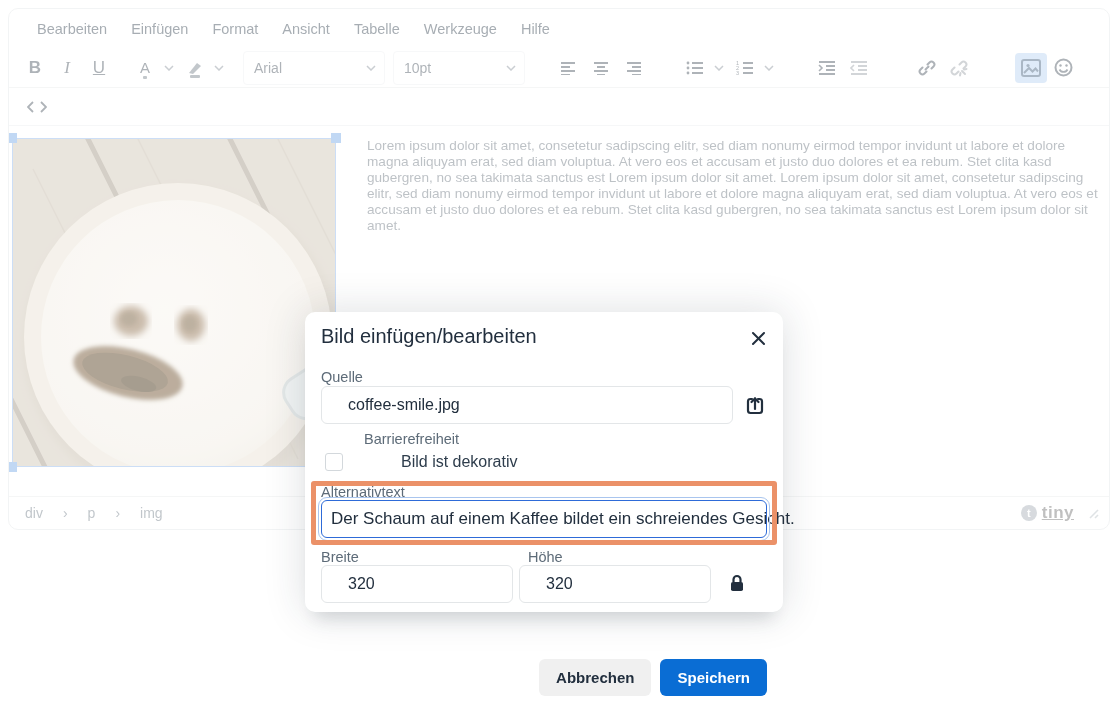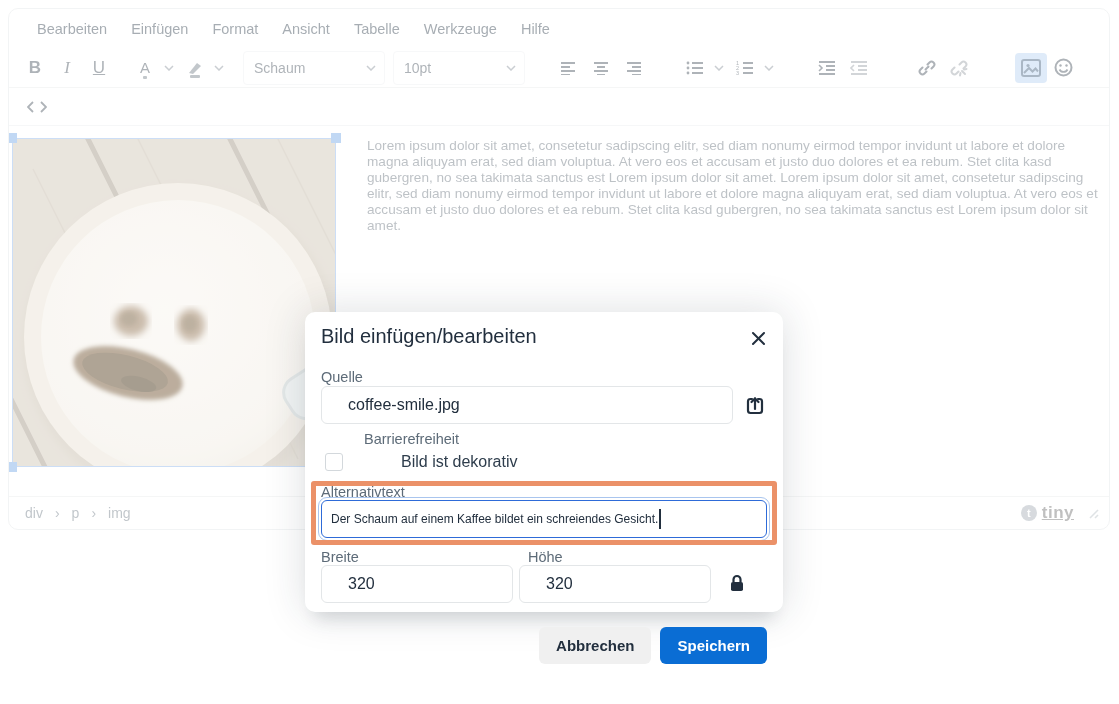--- a/index.html
+++ b/index.html
@@ -34,21 +34,21 @@
                    outline:1px solid #8fb6ea;background:#cfc5b4;}
   .image-selection svg{display:block;}
   .handle{position:absolute;width:10px;height:10px;background:#77a9e6;z-index:2;}
   .handle.tl{left:-6px;top:-6px;} .handle.tr{right:-6px;top:-6px;}
   .handle.bl{left:-6px;bottom:-6px;} .handle.br{right:-6px;bottom:-6px;}
   .body-text{position:absolute;left:358px;top:12px;width:736px;margin:0;font-size:13.6px;
              line-height:16px;color:#6e7882;}
 
   .statusbar{position:absolute;left:0;bottom:0;right:0;height:33px;border-top:1px solid #e8eaec;
              display:flex;align-items:center;justify-content:space-between;padding:0 10px 0 16px;box-sizing:border-box;}
-  .breadcrumb{font-size:14px;color:#76828c;display:flex;gap:12px;align-items:center;}
+  .breadcrumb{font-size:14px;color:#76828c;display:flex;gap:20px;align-items:center;}
   .brand{display:flex;align-items:center;gap:5px;}
   .brand-circle{width:16px;height:16px;border-radius:50%;background:#a6aeb6;color:#fff;display:flex;
                 align-items:center;justify-content:center;font-size:11px;font-weight:bold;}
   .brand-name{font-size:17px;font-weight:bold;color:#737373;letter-spacing:.5px;text-decoration:underline;}
   .grip{margin-left:8px;}
 
   
   .fade-overlay{position:absolute;inset:0;background:rgba(255,255,255,0.55);z-index:5;pointer-events:none;}
 
   
@@ -61,26 +61,26 @@
   .dlg-input{position:absolute;height:38px;border:1px solid #e3e6e8;border-radius:6px;background:#fff;
              font-family:"Liberation Sans",sans-serif;font-size:16px;color:#222f3e;padding:0 26px;
              box-sizing:border-box;outline:none;}
   .upload-btn{position:absolute;left:437px;top:81px;width:26px;height:26px;display:flex;align-items:center;
               justify-content:center;border-radius:4px;}
   .checkbox{position:absolute;left:20px;top:141px;width:18px;height:18px;border:1.5px solid #d3d8dc;
             border-radius:3px;background:#fff;box-sizing:border-box;}
   .checkbox-label{position:absolute;left:52px;top:141px;font-size:16px;color:#2e3d4c;margin-left:44px;}
   .alt-field{position:absolute;left:16px;top:188px;width:446px;height:38px;border:1.5px solid #2e6bd8;
              border-radius:6px;outline:1px solid #a9c5ee;outline-offset:2px;background:#fff;display:flex;
-             align-items:center;padding:0 9px;box-sizing:border-box;font-size:12px;color:#222f3e;white-space:nowrap;}
+             align-items:center;padding:0 9px;box-sizing:border-box;font-size:17px;color:#222f3e;white-space:nowrap;}
   .caret{display:inline-block;width:1.5px;height:20px;background:#222f3e;margin-left:1px;}
   .lock-btn{position:absolute;left:419px;top:258px;width:26px;height:26px;display:flex;align-items:center;justify-content:center;}
   .dlg-footer{position:absolute;right:16px;top:315px;display:flex;gap:9px;}
   .btn{height:37px;border:none;border-radius:6px;font-family:"Liberation Sans",sans-serif;font-size:15px;
-       font-weight:bold;padding:0 17px;display:flex;align-items:center;justify-content:center;}
+       font-weight:bold;padding:0 17px;display:flex;align-items:center;justify-content:center;margin-top:32px;}
   .btn-cancel{background:#f0f0f0;color:#222f3e;}
   .btn-save{background:#0a6dd4;color:#fff;}
 
   
   .annotation{position:absolute;left:311px;top:481px;width:466px;height:64px;border:5px solid #eb9168;
               border-radius:3px;z-index:20;pointer-events:none;box-sizing:border-box;}
 </style>
 </head>
 <body>
 
@@ -121,21 +121,21 @@
             </span>
           </div>
         <div class="chev">
             <svg width="10" height="6" viewBox="0 0 10 6">
               <polyline points="1,1 5,5 9,1" fill="none" stroke="#8a939c" stroke-width="1.5"></polyline>
             </svg>
           </div>
       </div>
       <div class="tb-group">
         <div class="tb-select fontsel">
-          <span>Schaum</span>
+          <span>Arial</span>
           <svg width="10" height="6" viewBox="0 0 10 6">
               <polyline points="1,1 5,5 9,1" fill="none" stroke="#8a939c" stroke-width="1.5"></polyline>
             </svg>
         </div>
         <div class="tb-select sizesel">
           <span>10pt</span>
           <svg width="10" height="6" viewBox="0 0 10 6">
               <polyline points="1,1 5,5 9,1" fill="none" stroke="#8a939c" stroke-width="1.5"></polyline>
             </svg>
         </div>

